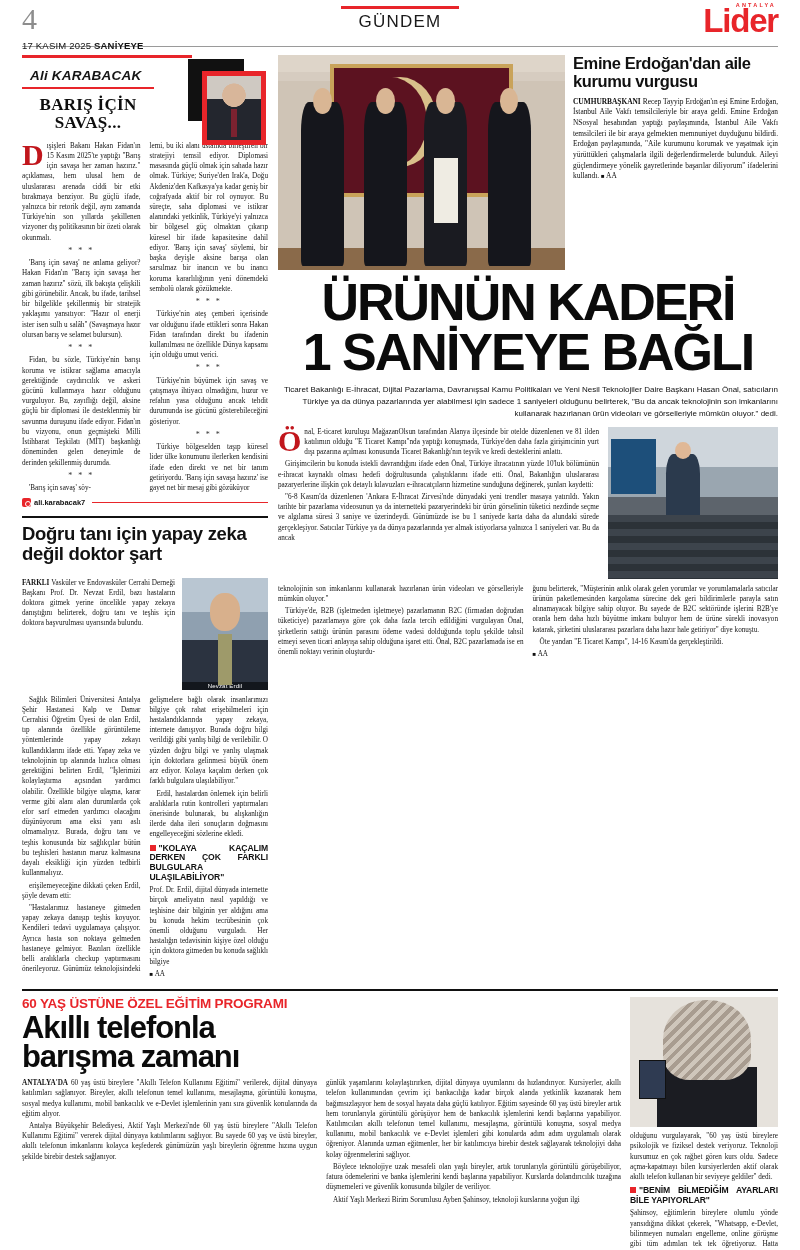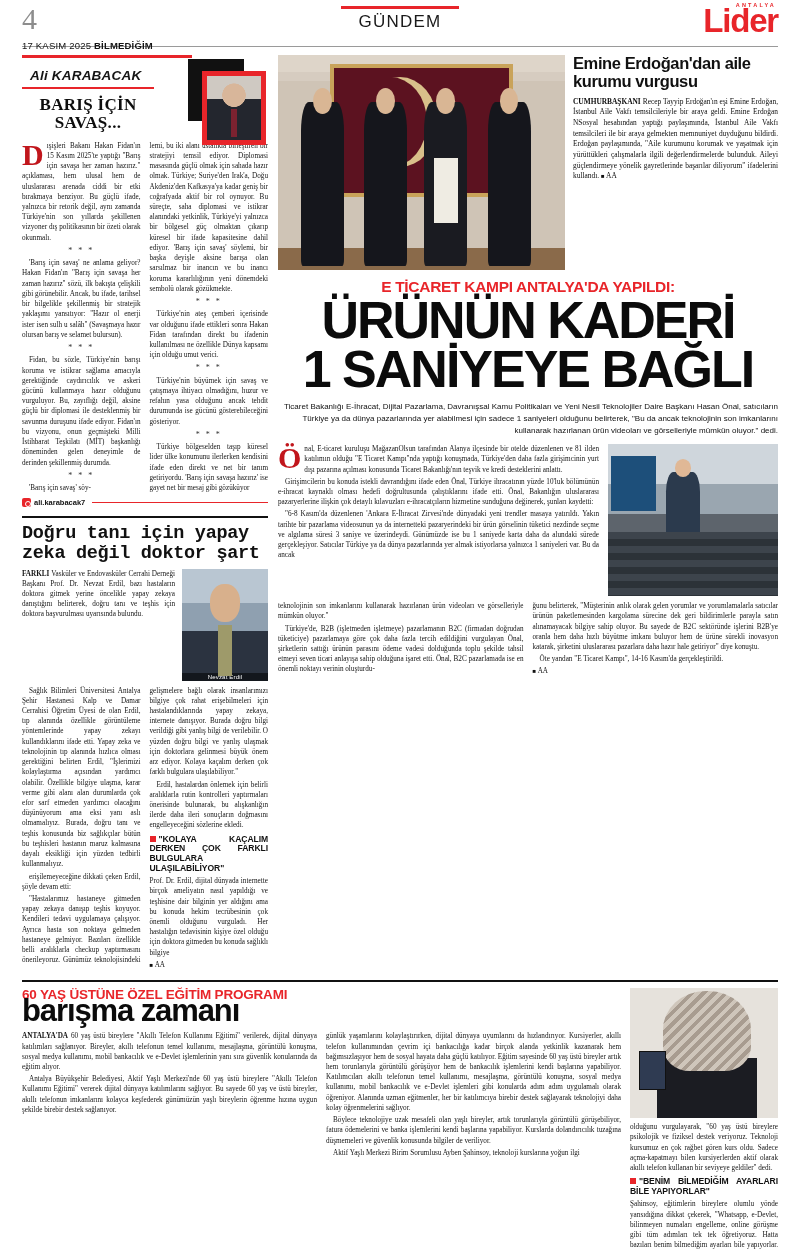--- a/index.html
+++ b/index.html
@@ -98,21 +98,21 @@
     display:flex; align-items:center; gap:3px; margin-top:3px;
     font-family:"Liberation Sans", sans-serif; font-size:7.5px; font-weight:700; color:#111;
   }
   .ig-icon { width:9px; height:9px; background:#e8252a; border-radius:2px; position:relative; flex:0 0 9px; }
   .ig-icon::after { content:""; position:absolute; left:2.5px; top:2.5px; width:4px; height:4px; border:1px solid #fff; border-radius:50%; }
   .handle-rule { flex:1; height:1px; background:#e8252a; margin-left:4px; }
 
   
   .art2 { margin-top:9px; border-top:2px solid #111; padding-top:6px; }
   .art2 h2 {
-    margin:0 0 5px; font-family:Liberation Mono, monospace;
+    margin:0 0 14px; font-family:Liberation Sans, sans-serif;
     font-size:18.5px; font-weight:700; line-height:1.06; letter-spacing:-.3px; color:#111;
   }
   .art2-top { display:flex; gap:7px; }
   .art2-txtcol { flex:1; }
   .art2-photo { width:86px; flex:0 0 86px; }
   .photo-box { position:relative; overflow:hidden; background:#8a9099; }
   .pc { position:absolute; left:0; right:0; bottom:0; background:rgba(0,0,0,.55);
         color:#fff; font-family:"Liberation Sans", sans-serif; font-size:6px;
         text-align:center; padding:1px 0; letter-spacing:.2px; }
   .ph-doc { background:linear-gradient(#b9c6d2 0 30%, #8fa0b0 30% 55%, #2b3340 55% 100%); }
@@ -204,21 +204,21 @@
   .ph-woman .bd { position:absolute; left:18%; bottom:0; width:68%; height:46%; background:#1b1c22; z-index:1; }
   .ph-woman .phone{ position:absolute; left:6%; top:48%; width:18%; height:30%; background:#2f3b52; border:1px solid #111; z-index:3; }
 </style>
 </head>
 <body>
 
 <div class="page">
 
   <div class="masthead">
     <div class="pagenum">4</div>
-    <div class="dateline"><span>17 KASIM 2025 </span><b>BİLMEDİĞİM</b></div>
+    <div class="dateline"><span>17 KASIM 2025 </span><b>SANİYEYE</b></div>
     <div class="section-wrap">
       <div class="section-rule"></div>
       <div class="section-name">GÜNDEM</div>
     </div>
     <div class="brand">
       <div class="brand-sub">ANTALYA</div>
       <div class="brand-name">Lider</div>
     </div>
   </div>
   <div class="top-rule"></div>
@@ -305,21 +305,20 @@
         <div class="tr-text">
           <div class="tr-head">Emine Erdoğan'dan aile kurumu vurgusu</div>
           <div class="tr-body">
             <span class="cap">CUMHURBAŞKANI</span><span> Recep Tayyip Erdoğan'ın eşi Emine Erdoğan, İstanbul Aile Vakfı temsilcileriyle bir araya geldi. Emine Erdoğan NSosyal hesabından yaptığı paylaşımında, İstanbul Aile Vakfı temsilcileri ile bir araya gelmekten memnuniyet duyduğunu bildirdi. Erdoğan paylaşımında, "Aile kurumunu korumak ve yaşatmak için yürüttükleri çalışmalarla ilgili değerlendirmelerde bulunduk. Aileyi güçlendirmeye yönelik gayretlerinde başarılar diliyorum" ifadelerini kullandı.</span>
             <span class="agency">AA</span>
           </div>
         </div>
       </div>
 
       <div class="feature">
-        <div class="feat-kicker">E TİCARET KAMPI ANTALYA'DA YAPILDI:</div>
         <div class="feat-title">ÜRÜNÜN KADERİ</div>
         <div class="feat-title">1 SANİYEYE BAĞLI</div>
         <div class="feat-sub">Ticaret Bakanlığı E-İhracat, Dijital Pazarlama, Davranışsal Kamu Politikaları ve Yeni Nesil Teknolojiler Daire Başkanı Hasan Önal, satıcıların Türkiye ya da dünya pazarlarında yer alabilmesi için sadece 1 saniyeleri olduğunu belirterek, "Bu da ancak teknolojinin son imkanlarını kullanarak hazırlanan ürün videoları ve görselleriyle mümkün oluyor." dedi.</div>
 
         <div class="feat-cols">
           <div class="fc body-txt">
             <span class="dropcap">Ö</span>
             <p class="noind">nal, E-ticaret kuruluşu MağazanOlsun tarafından Alanya ilçesinde bir otelde düzenlenen ve 81 ilden katılımın olduğu "E Ticaret Kampı"nda yaptığı konuşmada, Türkiye'den daha fazla girişimcinin yurt dışı pazarına açılması konusunda Ticaret Bakanlığı'nın teşvik ve kredi desteklerini anlattı.</p>
             <p>Girişimcilerin bu konuda istekli davrandığını ifade eden Önal, Türkiye ihracatının yüzde 10'luk bölümünün e-ihracat kaynaklı olması hedefi doğrultusunda çalıştıklarını ifade etti. Önal, Bakanlığın uluslararası pazaryerlerine ilişkin çok detaylı kılavuzları e-ihracatçıların hizmetine sunduğuna değinerek, şunları kaydetti:</p>
             <p>"6-8 Kasım'da düzenlenen 'Ankara E-İhracat Zirvesi'nde dünyadaki yeni trendler masaya yatırıldı. Yakın tarihte bir pazarlama videosunun ya da internetteki pazaryerindeki bir ürün görselinin tüketici nezdinde seçme ve algılama süresi 3 saniye ve üzerindeydi. Günümüzde ise bu 1 saniyede karta daha da alundaki sürede gerçekleşiyor. Satıcılar Türkiye ya da dünya pazarlarında yer almak istiyorlarsa yalnızca 1 saniyeleri var. Bu da ancak</p>
@@ -345,20 +344,21 @@
           </div>
         </div>
       </div>
     </div>
   </div>
 
   <div class="bottom">
     <div class="bt-grid">
       <div class="bt-main">
         <div class="bt-kicker">60 YAŞ ÜSTÜNE ÖZEL EĞİTİM PROGRAMI</div>
+        <div class="bt-title">Akıllı telefonla</div>
         <div class="bt-title" style="margin-top:-6px;">barışma zamanı</div>
 
         <div class="bt-cols">
           <div class="fc body-txt">
             <p class="noind"><span class="lead-bold">ANTALYA'DA</span><span> 60 yaş üstü bireylere "Akıllı Telefon Kullanımı Eğitimi" verilerek, dijital dünyaya katılımları sağlanıyor. Bireyler, akıllı telefonun temel kullanımı, mesajlaşma, görüntülü konuşma, sosyal medya kullanımı, mobil bankacılık ve e-Devlet işlemlerinin yanı sıra güvenlik konularında da eğitim alıyor.</span></p>
             <p>Antalya Büyükşehir Belediyesi, Aktif Yaşlı Merkezi'nde 60 yaş üstü bireylere "Akıllı Telefon Kullanımı Eğitimi" vererek dijital dünyaya katılımlarını sağlıyor. Bu sayede 60 yaş ve üstü bireyler, akıllı telefonun imkanlarını kolayca keşfederek günümüzün yaşlı bireylerin öğrenme hızına uygun şekilde birebir destek sağlanıyor.</p>
           </div>
           <div class="fc body-txt">
             <p class="noind">günlük yaşamlarını kolaylaştırırken, dijital dünyaya uyumlarını da hızlandırıyor. Kursiyerler, akıllı telefon kullanımından çevrim içi bankacılığa kadar birçok alanda yetkinlik kazanarak hem bağımsızlaşıyor hem de sosyal hayata daha güçlü katılıyor. Eğitim sayesinde 60 yaş üstü bireyler artık hem torunlarıyla görüntülü görüşüyor hem de bankacılık işlemlerini kendi başlarına yapabiliyor. Katılımcıları akıllı telefonun temel kullanımı, mesajlaşma, görüntülü konuşma, sosyal medya kullanımı, mobil bankacılık ve e-Devlet işlemleri gibi konularda adım adım uygulamalı olarak öğreniyor. Alanında uzman eğitmenler, her bir katılımcıya birebir destek sağlayarak teknolojiyi daha kolay öğrenmelerini sağlıyor.</p>
             <p>Böylece teknolojiye uzak mesafeli olan yaşlı bireyler, artık torunlarıyla görüntülü görüşebiliyor, fatura ödemelerini ve banka işlemlerini kendi başlarına yapabiliyor. Kurslarda dolandırıcılık tuzağına düşmemeleri ve güvenlik konusunda bilgiler de veriliyor.</p>

